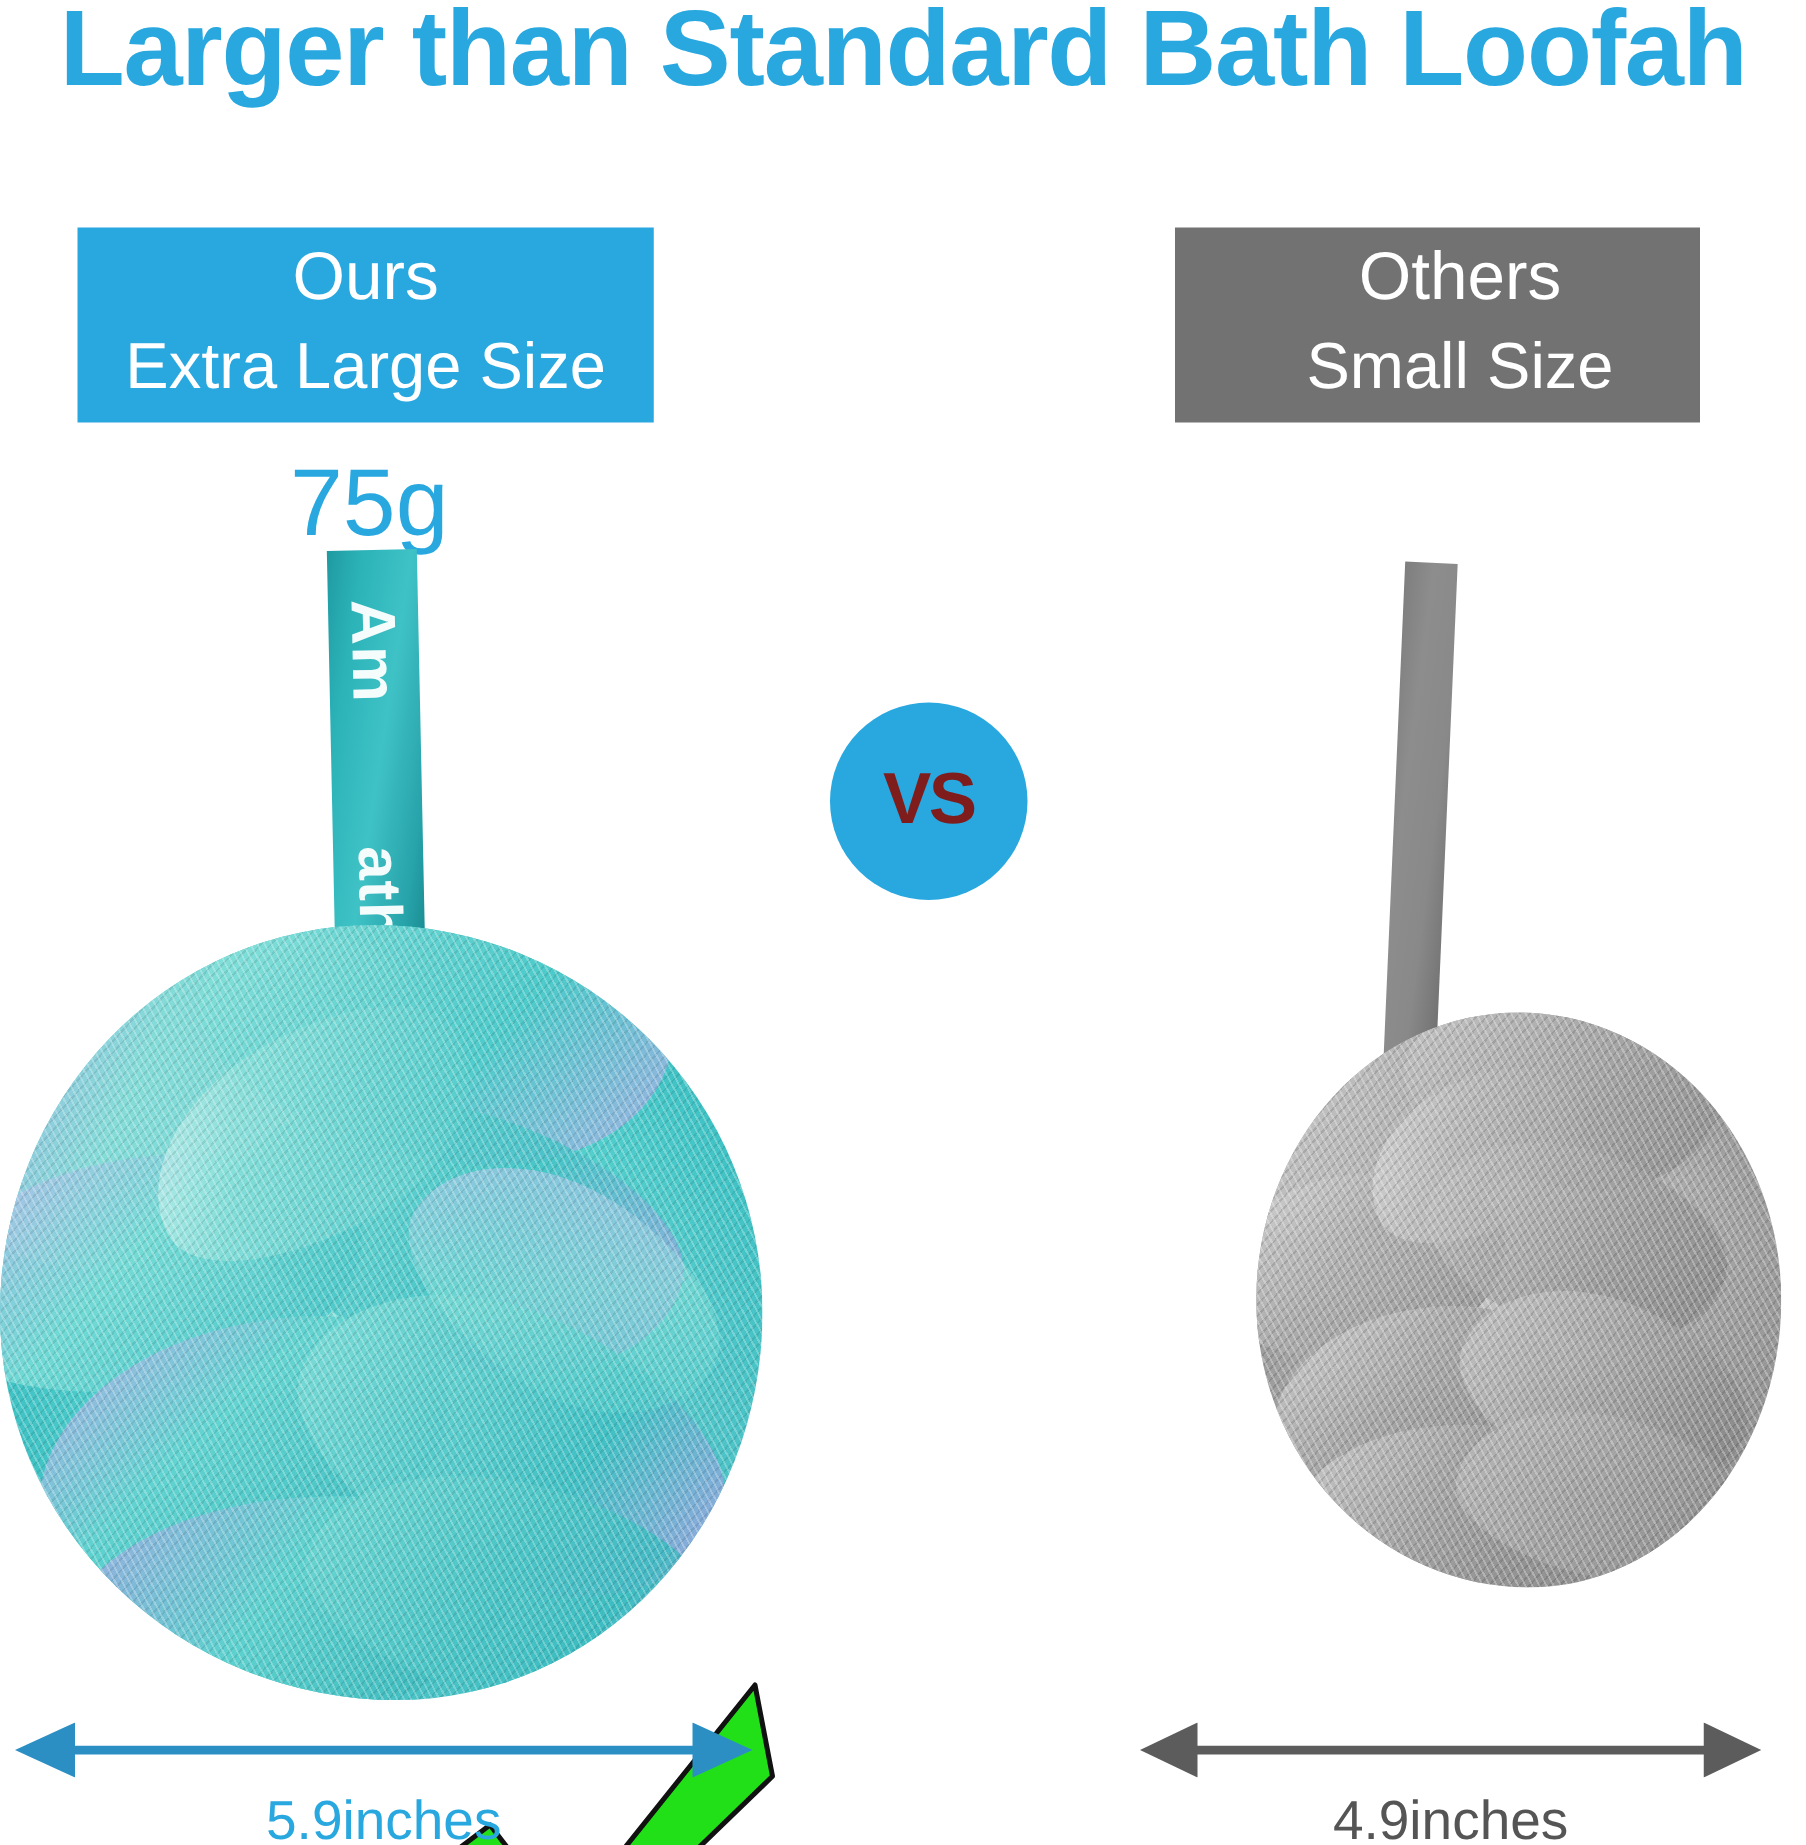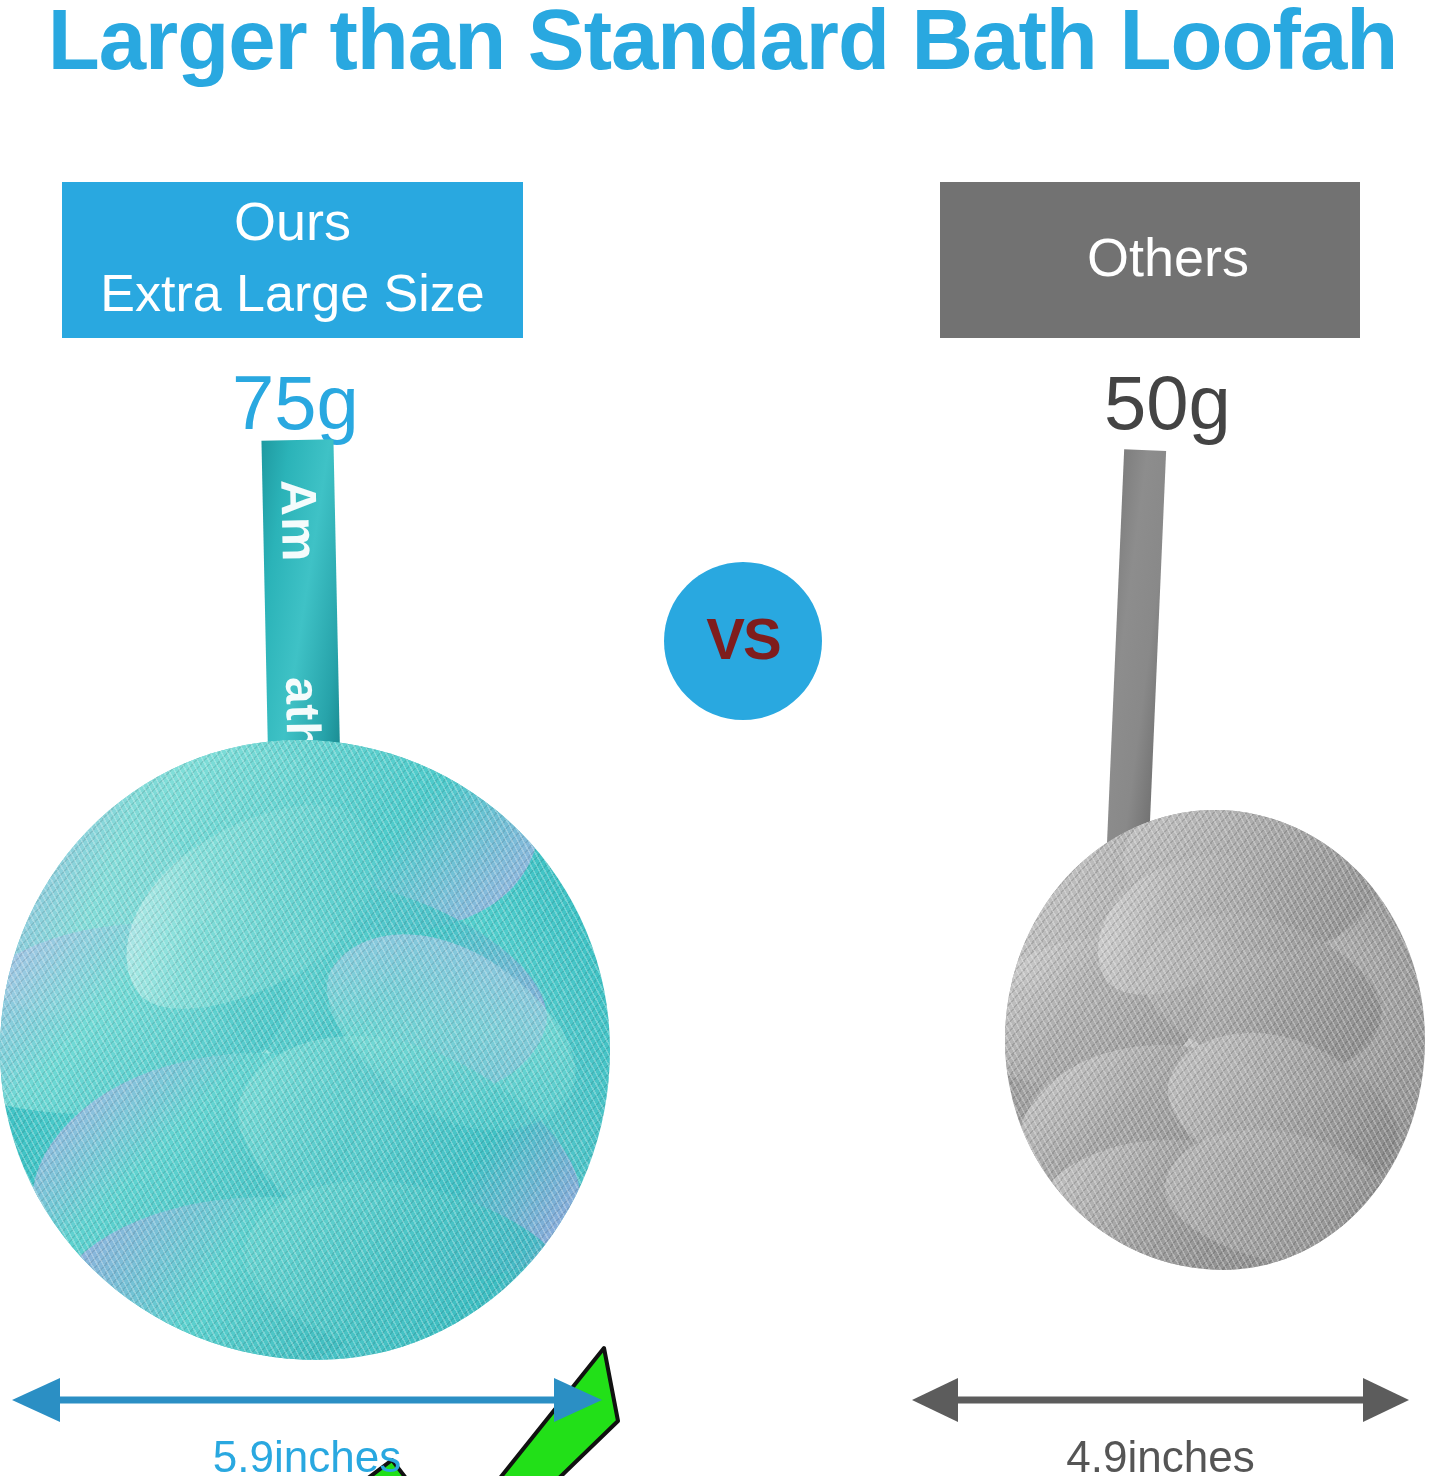--- a/index.html
+++ b/index.html
@@ -268,23 +268,23 @@
       <path d="M 5 167 L 70 118 L 130 196 L 282 6 L 296 79 L 143 227 Z" fill="#22E018" stroke="#111111" stroke-width="4" stroke-linejoin="round"></path>
     </svg>
   </div>
 
   <div id="vs-badge">
     <span id="vs-label">VS</span>
   </div>
 
   <div id="badge-others" class="badge">
     <div class="badge-main">Others</div>
-  </div>
-
-  <div id="weight-others" class="weight">50g</div>
+    <div class="badge-sub">Small Size</div>
+  </div>
+
 
   <div id="product-others" class="product">
 
     <div id="strap-others" class="strap"></div>
 
     <div id="ball-others" class="ball">
       <div class="petal" style="left:-6%;top:2%;width:62%;height:36%;background:linear-gradient(135deg,#d6d6d6 0%,#b4b4b4 50%,#959595 100%);transform:rotate(-20deg);opacity:.9;"></div>
       <div class="petal" style="left:28%;top:-4%;width:60%;height:34%;background:linear-gradient(120deg,#c8c8c8 0%,#a2a2a2 60%,#8d8d8d 100%);transform:rotate(14deg);opacity:.88;"></div>
       <div class="petal" style="left:-8%;top:28%;width:56%;height:32%;background:linear-gradient(140deg,#dadada 0%,#aeaeae 45%,#8f8f8f 100%);transform:rotate(-8deg);opacity:.9;"></div>
       <div class="petal" style="left:32%;top:24%;width:58%;height:32%;background:linear-gradient(110deg,#bfbfbf 0%,#9b9b9b 60%,#888888 100%);transform:rotate(20deg);opacity:.85;"></div>

